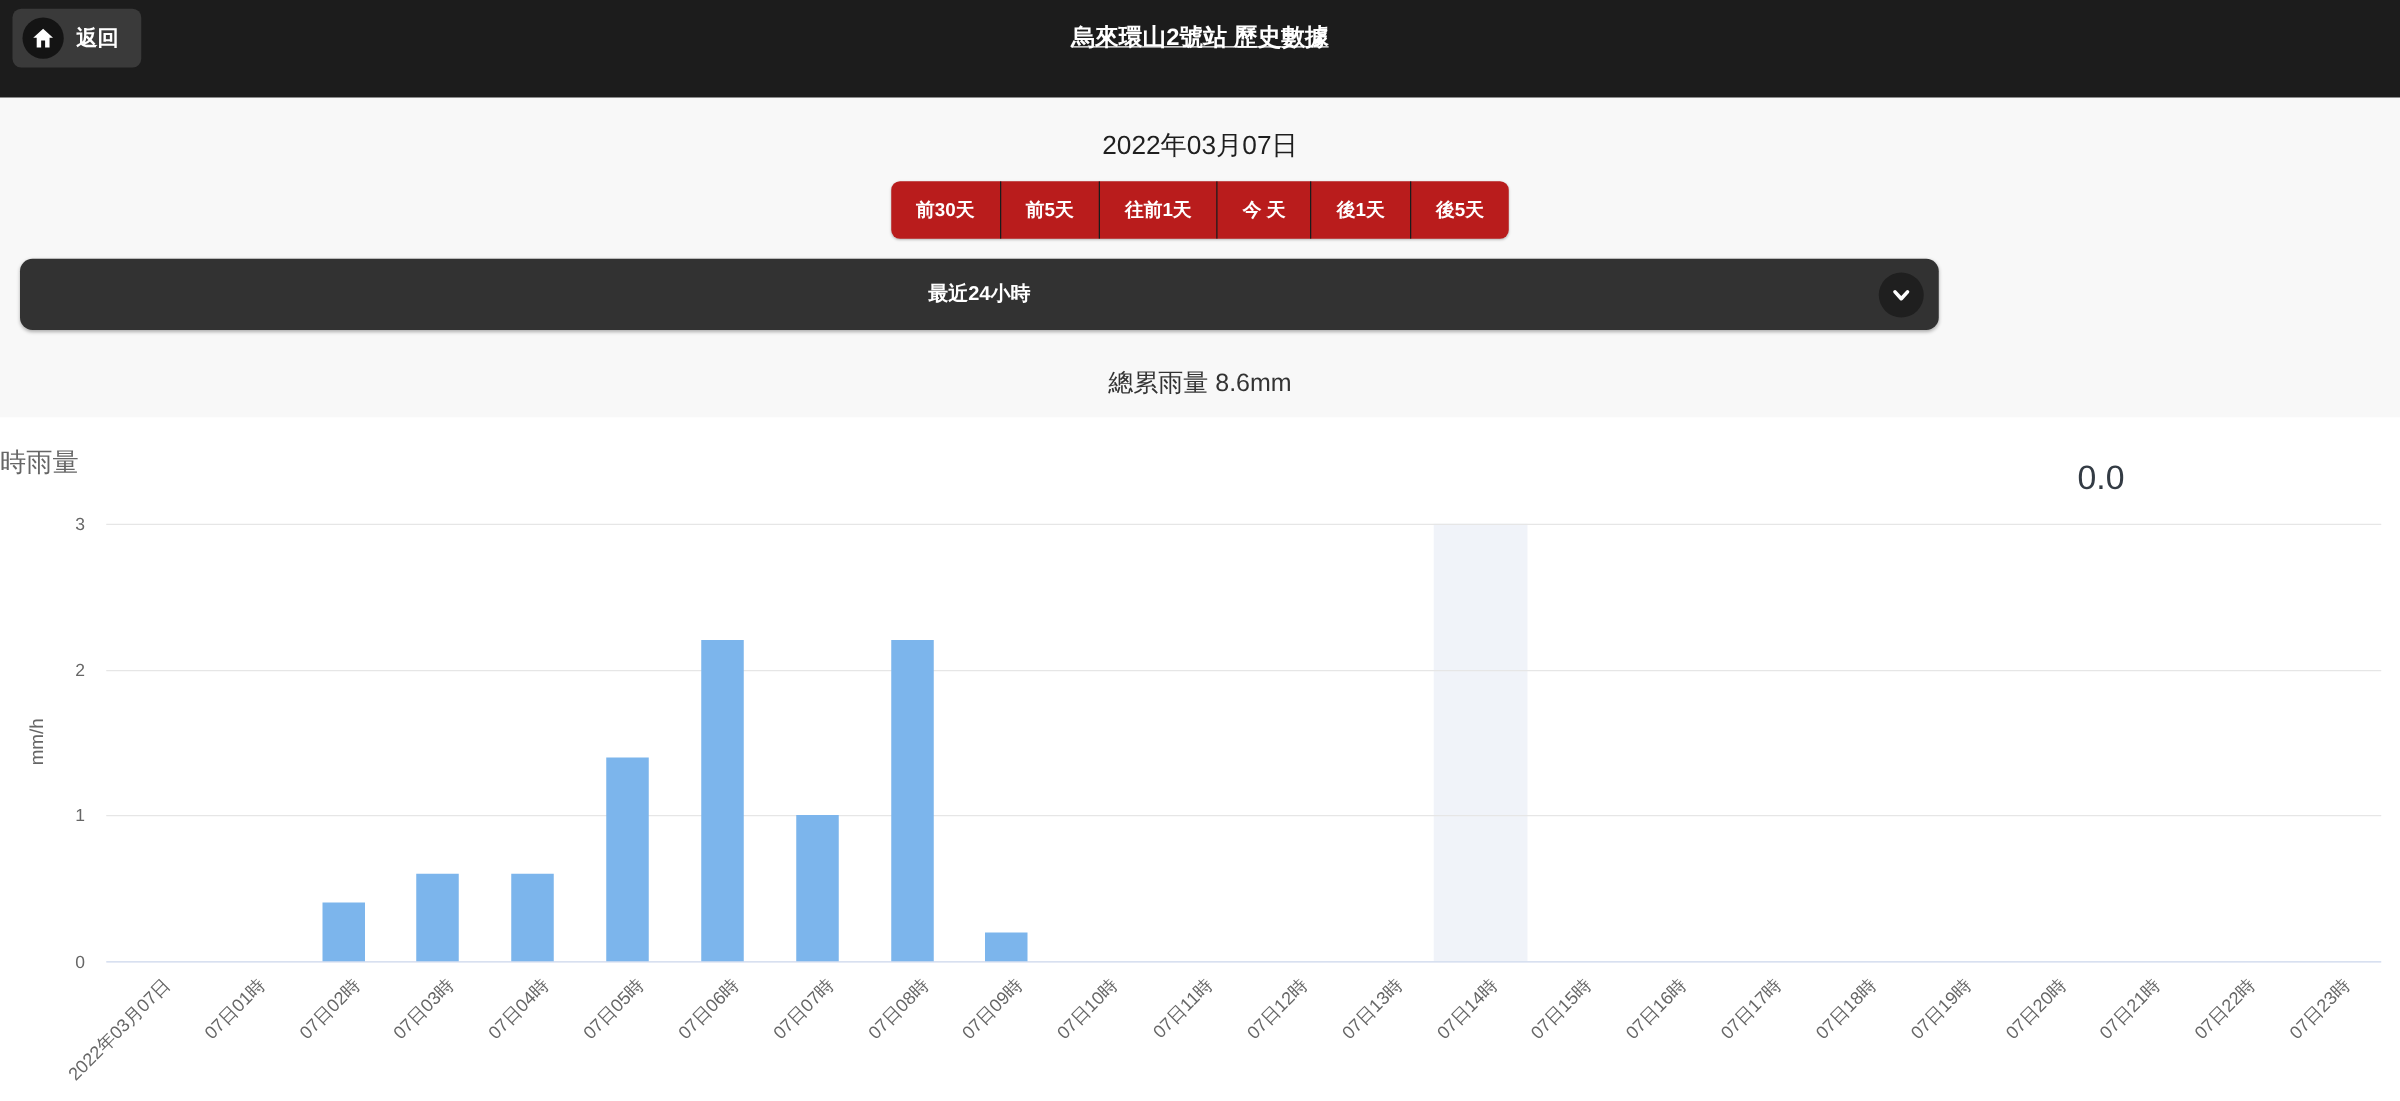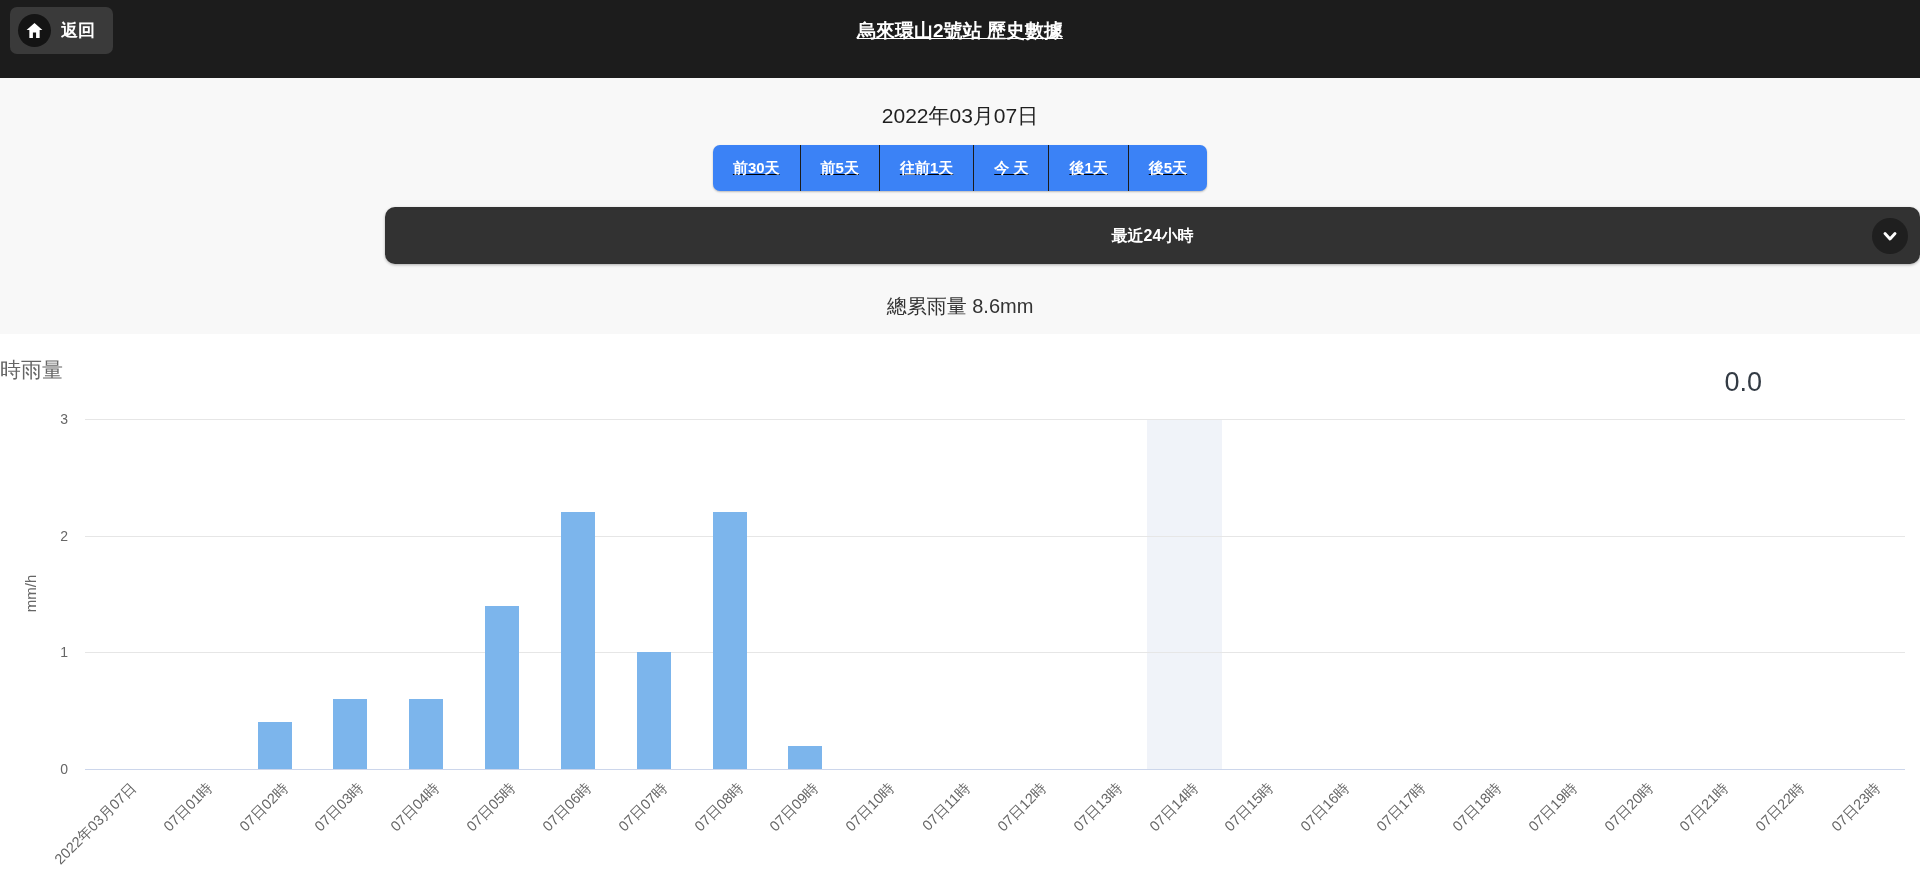--- a/index.html
+++ b/index.html
@@ -15,42 +15,42 @@
     display:flex; align-items:center; justify-content:center; }
   .back-circle svg { width:19px; height:19px; }
   .back-label { color:#fff; font-size:17px; font-weight:bold; }
   .topbar-title { position:absolute; left:0; right:0; top:0; height:62px; line-height:62px;
     text-align:center; color:#fff; font-size:19px; font-weight:bold;text-decoration:underline; }
 
   
   .subheader { height:256px; background:#f8f8f8; }
   .date-line { text-align:center; padding-top:24px; font-size:21px; color:#1f1f1f; }
   .btn-row { display:flex; justify-content:center; margin-top:15px; }
-  .btn-group { display:inline-flex; background:#3b82f6; border-radius:7px; overflow:hidden;
-    height:46px; box-shadow:0 1px 2px rgba(0,0,0,.25);text-decoration:underline; }
+  .btn-group { display:inline-flex; background:#b91c1c; border-radius:7px; overflow:hidden;
+    height:46px; box-shadow:0 1px 2px rgba(0,0,0,.25); }
   .btn-group button { background:transparent; border:none; border-right:1px solid #1b1b1b;
     color:#fff; font-size:15px; font-weight:bold; padding:0 20px; cursor:pointer;
     font-family:inherit; }
   .btn-group button:last-child { border-right:none; }
-  .range-row { display:flex; justify-content:flex-end; margin-top:16px; }
+  .range-row { display:flex; justify-content:flex-start; margin-top:16px;padding-left:16px; }
   .range-select { position:relative; width:1535px; height:57px; background:#323232;
     border-radius:10px; box-shadow:0 1px 3px rgba(0,0,0,.3); cursor:pointer; }
   .range-label { display:block; text-align:center; line-height:57px; color:#fff;
     font-size:16px; font-weight:bold; }
   .range-chevron { position:absolute; right:12px; top:50%; transform:translateY(-50%);
     width:36px; height:36px; border-radius:50%; background:#1f1f1f;
     display:flex; align-items:center; justify-content:center; }
   .range-chevron svg { width:20px; height:20px; }
   .summary-line { text-align:center; margin-top:29px; font-size:20px; color:#333; }
 
   
   .chart { position:relative; width:1920px; height:563px; background:#fff; }
   .chart-title { position:absolute; top:22px; left:0; right:0; 
     font-size:21px; color:#666; }
-  .last-value { position:absolute; top:33px; left:1662px; width:100px; text-align:right;
+  .last-value { position:absolute; top:33px; left:1662px; width:100px; text-align:left;
     font-size:27px; color:#333b44; }
   .y-axis-title { position:absolute; left:0px; top:251px; width:60px; text-align:center;
     font-size:15px; color:#666; transform:rotate(-90deg); }
   .gridline { position:absolute; height:1px; background:#e6e6e6; }
   .x-axis-line { position:absolute; height:1px; background:#ccd6eb; }
   .ytick { position:absolute; width:40px; text-align:right; font-size:14px; color:#666;
     height:18px; line-height:18px; }
   .plot-band { position:absolute; background:rgba(204,214,235,0.3); }
   .bar { position:absolute; background:#7cb5ec; }
   .xlabel { position:absolute; width:240px; text-align:right; font-size:14.5px; color:#666;

